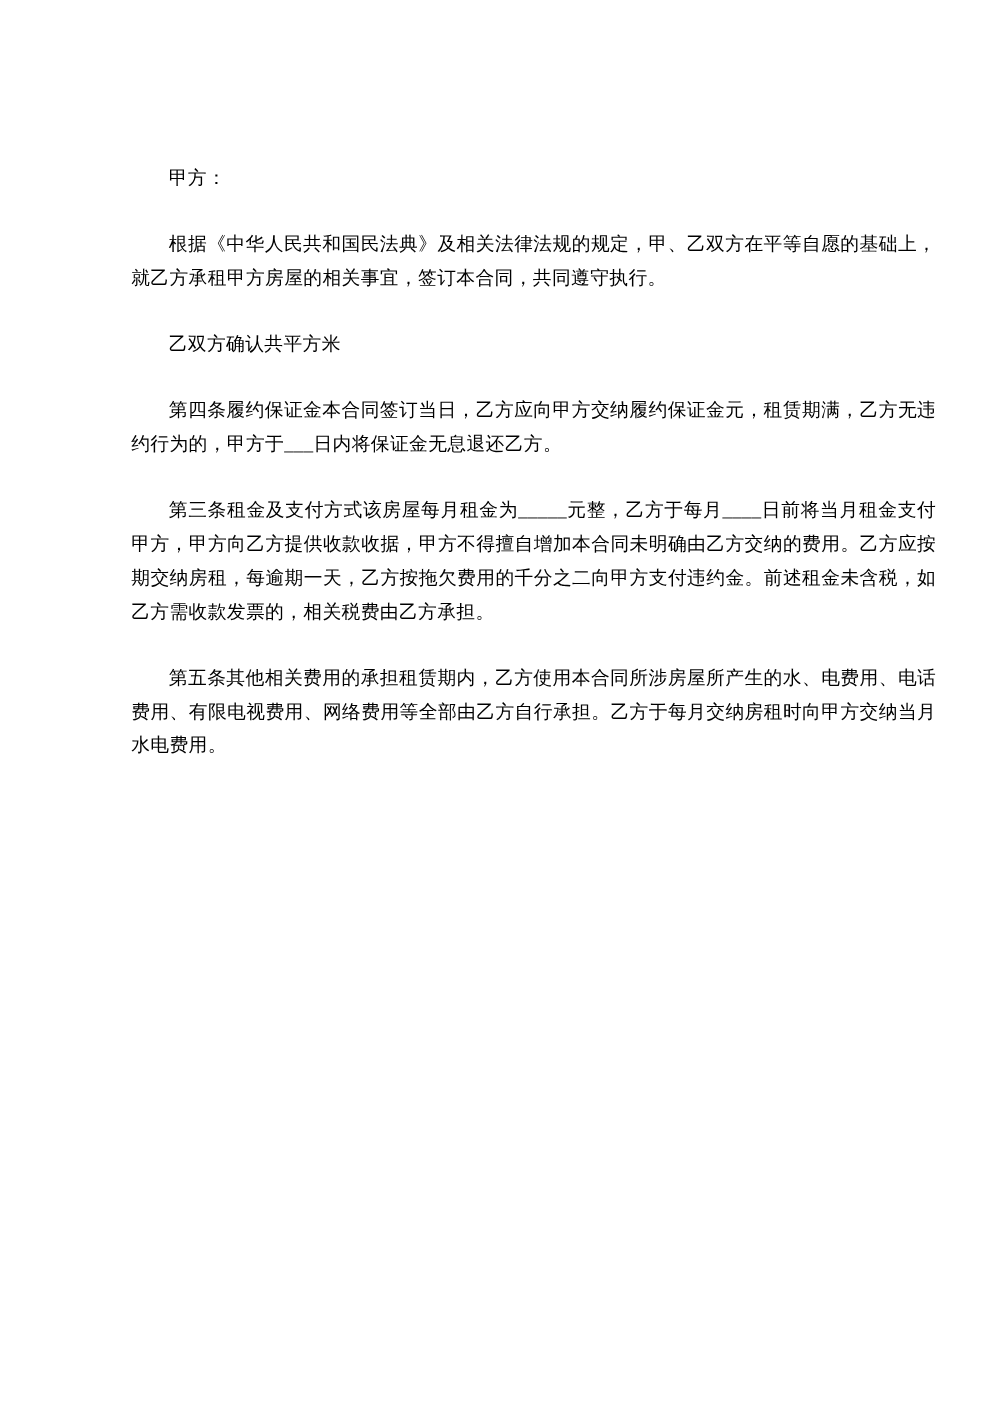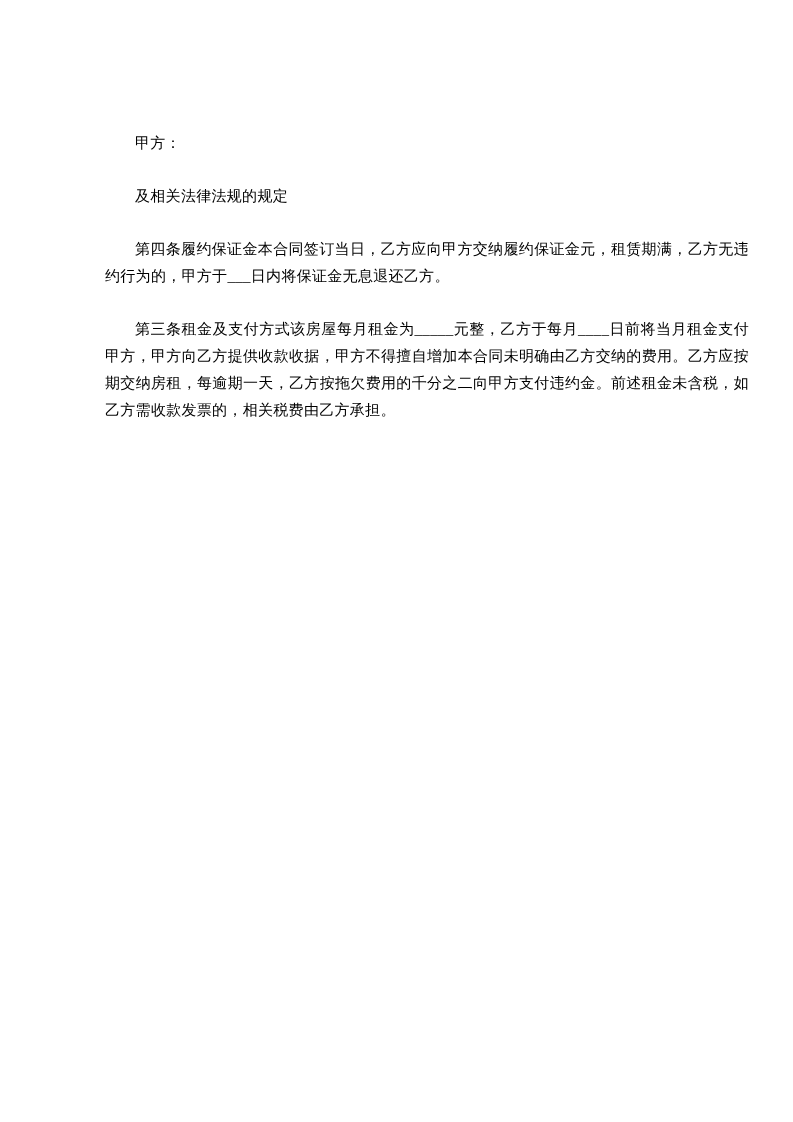--- a/index.html
+++ b/index.html
@@ -29,16 +29,18 @@
     text-align: justify;
     text-indent: 2em;
     word-break: break-all;
   }
 </style>
 </head>
 <body>
 
 <div class="page">
   <p class="para">甲方：</p>
-  <p class="para">及相关法律法规的规定</p>
+  <p class="para">根据《中华人民共和国民法典》及相关法律法规的规定，甲、乙双方在平等自愿的基础上，就乙方承租甲方房屋的相关事宜，签订本合同，共同遵守执行。</p>
+  <p class="para">乙双方确认共平方米</p>
   <p class="para">第四条履约保证金本合同签订当日，乙方应向甲方交纳履约保证金元，租赁期满，乙方无违约行为的，甲方于___日内将保证金无息退还乙方。</p>
   <p class="para">第三条租金及支付方式该房屋每月租金为_____元整，乙方于每月____日前将当月租金支付甲方，甲方向乙方提供收款收据，甲方不得擅自增加本合同未明确由乙方交纳的费用。乙方应按期交纳房租，每逾期一天，乙方按拖欠费用的千分之二向甲方支付违约金。前述租金未含税，如乙方需收款发票的，相关税费由乙方承担。</p>
+  <p class="para">第五条其他相关费用的承担租赁期内，乙方使用本合同所涉房屋所产生的水、电费用、电话费用、有限电视费用、网络费用等全部由乙方自行承担。乙方于每月交纳房租时向甲方交纳当月水电费用。</p>
 </div>
 
 </body></html>

